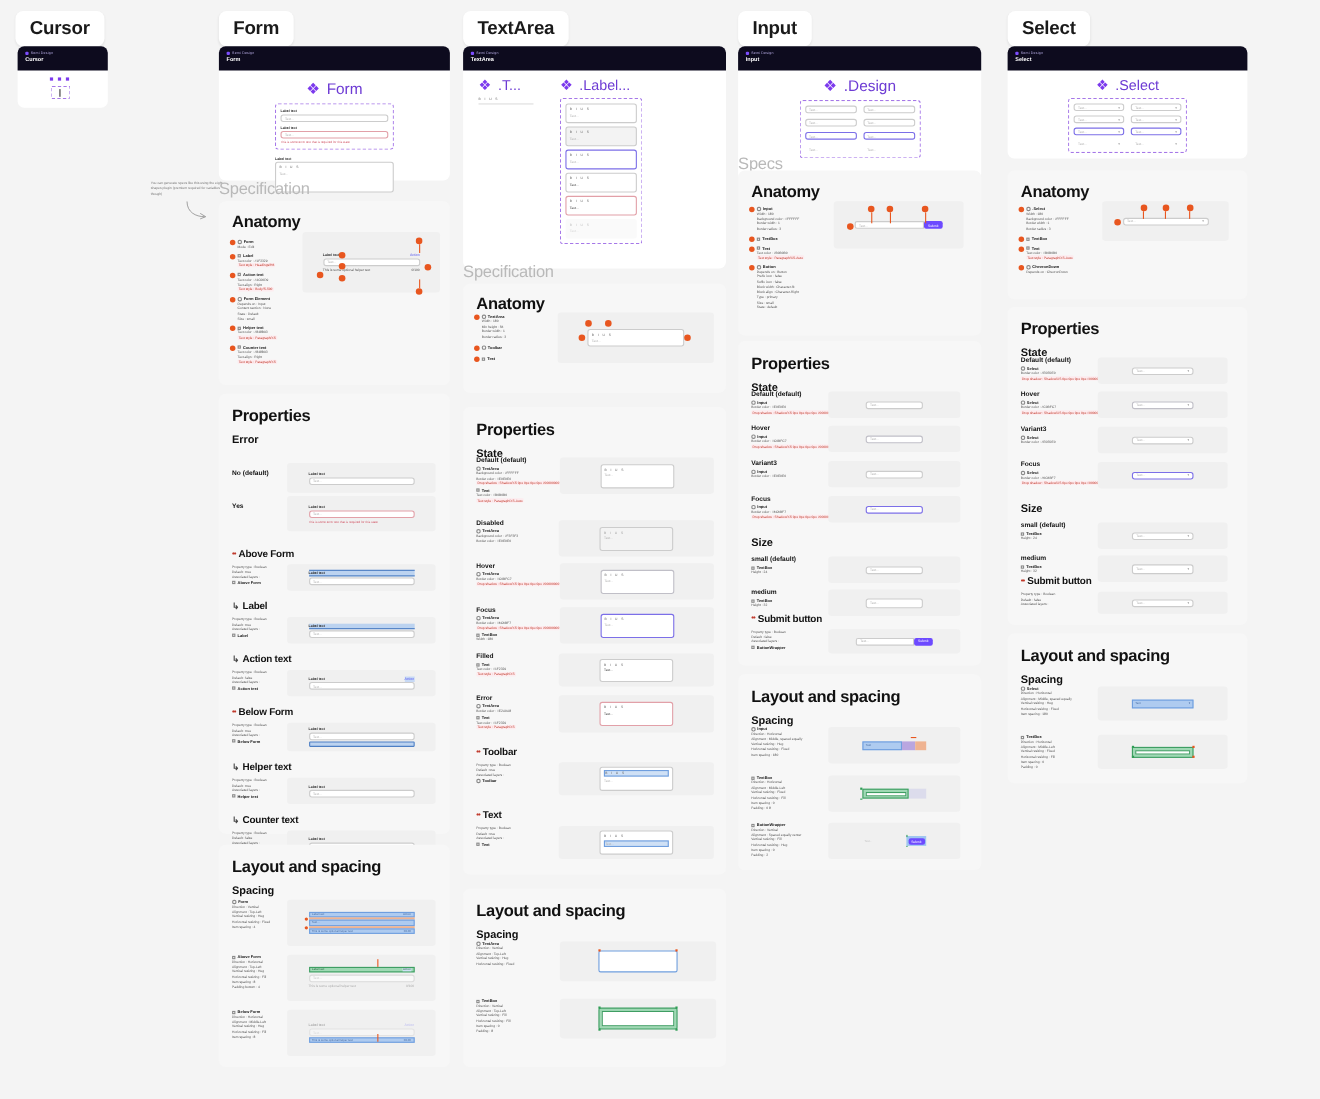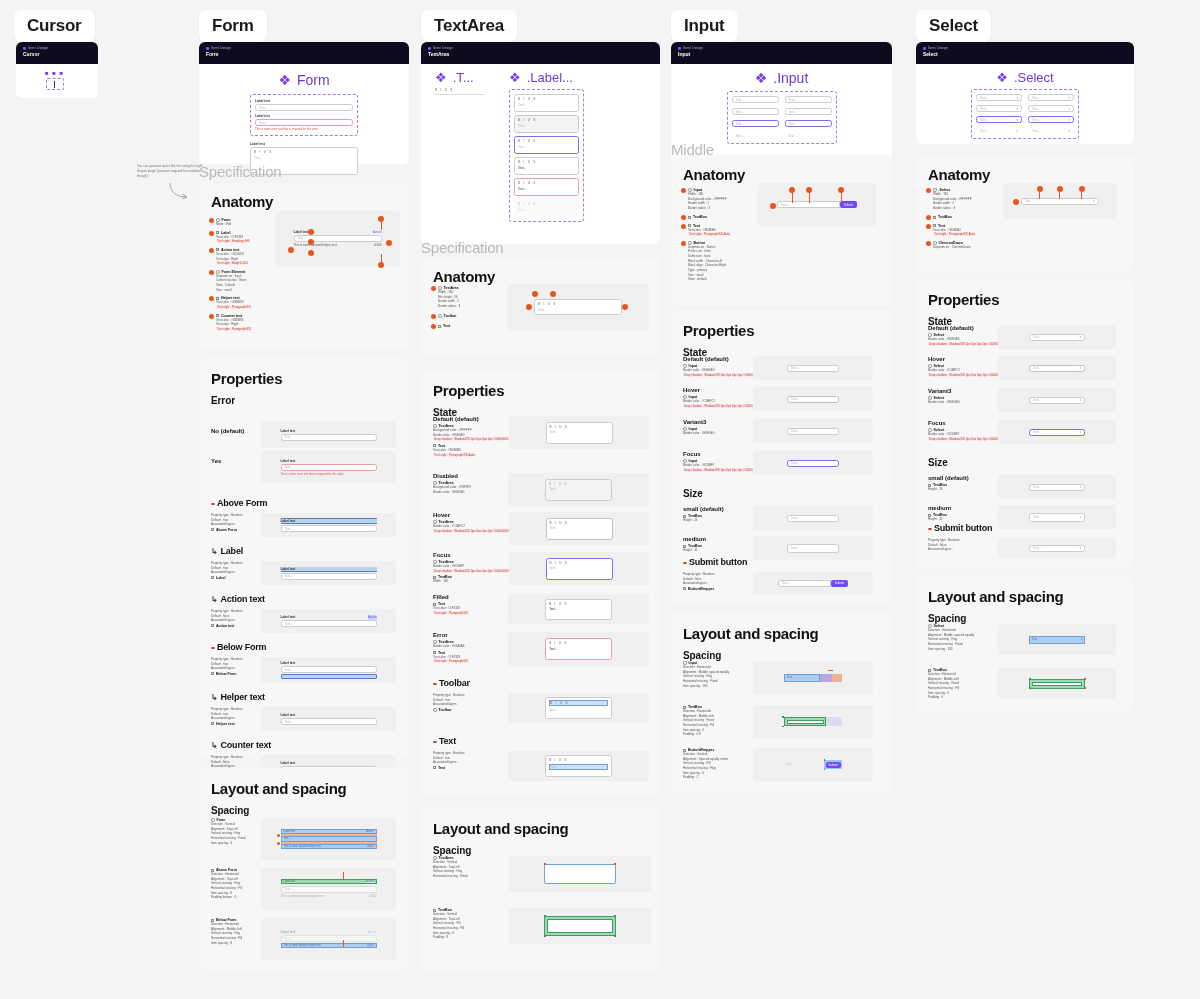--- a/index.html
+++ b/index.html
@@ -897,21 +897,21 @@
     <div class="darkbar">
       <div class="crumb">
           <span class="dot"></span>
           <span>Semi Design</span>
         </div>
       <div class="t">Input</div>
     </div>
     <div style="padding:6px 0 0 0;">
       <div class="phead" style="justify-content:center;font-size:14px;">
         <span class="gem">❖</span>
-          <span>.Input</span>
+          <span>.Design</span>
       </div>
       <div class="dashwrap" style="margin:5px auto 0;width:110px;display:grid;grid-template-columns:1fr 1fr;gap:5px 6px;">
         <div class="inp">
             <span>Text...</span>
           </div>
         <div class="inp">
             <span>Text...</span>
           </div>
         <div class="inp">
             <span>Text...</span>
@@ -927,21 +927,21 @@
           </div>
         <div class="inp" style="border-color:transparent;">
             <span>Text...</span>
           </div>
         <div class="inp" style="border-color:transparent;">
             <span>Text...</span>
           </div>
       </div>
     </div>
   </div>
-  <div class="sec-ghost" style="position:absolute;left:671px;top:141px;">Middle</div>
+  <div class="sec-ghost" style="position:absolute;left:671px;top:141px;">Specs</div>
 
   <div class="frame grey" style="left:671px;top:155px;width:221px;height:150px;">
     <div class="sec-title" style="padding:11px 0 0 12px;">Anatomy</div>
     <div style="position:absolute;left:10px;top:33px;width:62px;">
       <div style="display:flex;gap:2px;margin-bottom:4px;">
         <span class="bullet"></span>
         <div>
             <div class="nodehdr">
               <span class="ci"></span>
               <span>Input</span>

